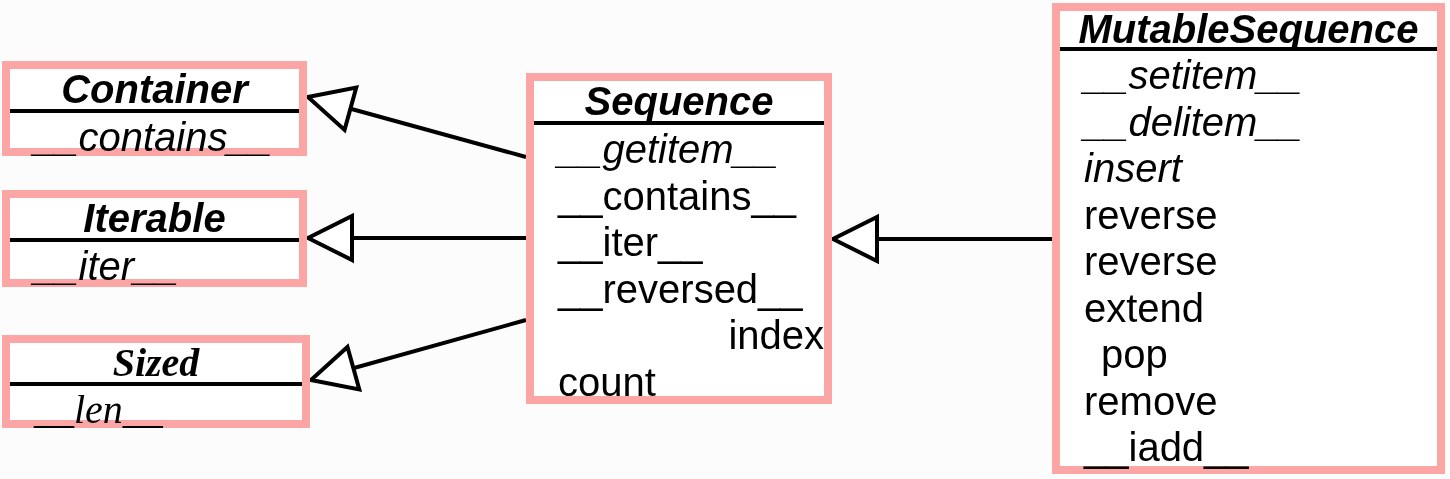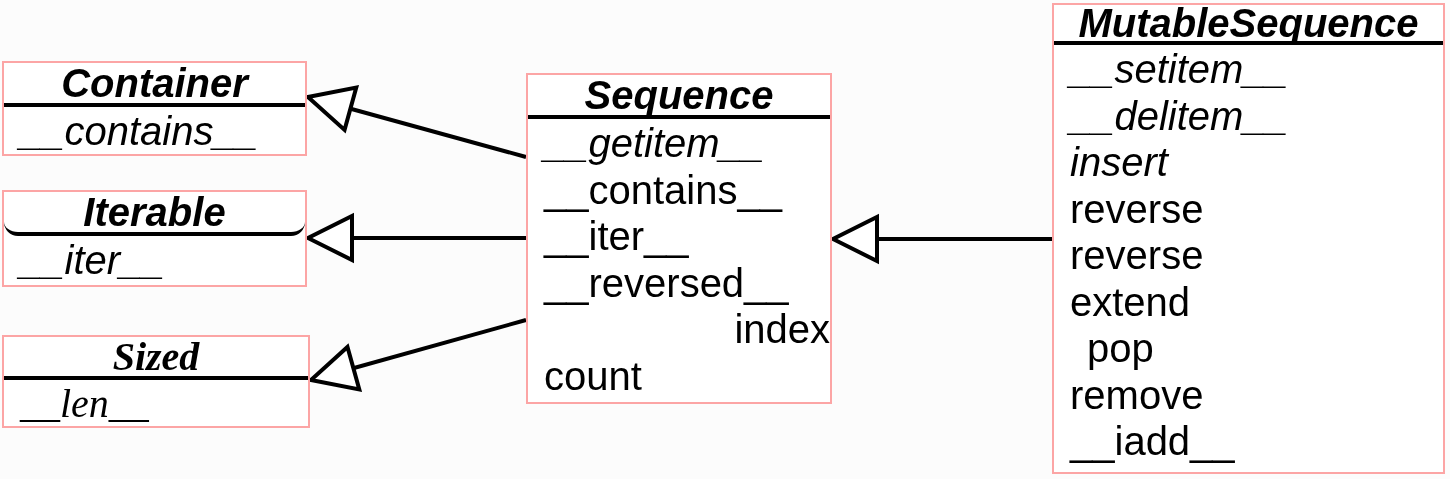--- a/index.html
+++ b/index.html
@@ -21,46 +21,46 @@
     left: 0;
     top: 0;
     width: 1450px;
     height: 479px;
     z-index: 1;
   }
   .cls {
     position: absolute;
     box-sizing: border-box;
     background: #ffffff;
-    border: 2px solid #fca5a5;
+    border: 8px solid #fca5a5;
     z-index: 2;
   }
   .cls .title {
     box-sizing: border-box;
     border-bottom: 4px solid #000;
     font-weight: bold;
     font-style: italic;
     font-size: 40px;
     text-align: center;
     display: flex;
     align-items: center;
     justify-content: center;
     white-space: nowrap;
   }
   .cls .members {
-    padding-left: 16px;
+    padding-left: 24px;
     padding-top: 1px;
     font-size: 40px;
     line-height: 46.5px;
     white-space: nowrap;
   }
   #box-container  { left: 2px;    top: 61px;  width: 305px; height: 95px; }
   #box-container .title { height: 44px; }
   #box-iterable   { left: 2px;    top: 190px; width: 305px; height: 97px; }
-  #box-iterable .title { height: 44px; border-radius: 14px; }
+  #box-iterable .title { height: 44px; }
   #box-sized      { left: 2px;    top: 335px; width: 308px; height: 93px; font-family: Liberation Serif, serif; }
   #box-sized .title { height: 43px; }
   #box-sequence   { left: 526px;  top: 73px;  width: 306px; height: 331px; }
   #box-sequence .title { height: 44px; }
   #box-mutable    { left: 1052px; top: 3px;   width: 393px; height: 471px; }
   #box-mutable .title { height: 40px; }
 </style>
 </head>
 <body>
 

